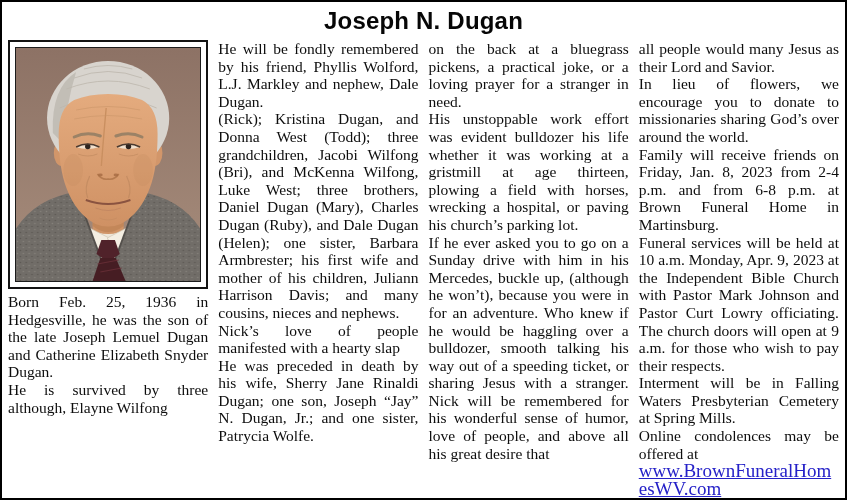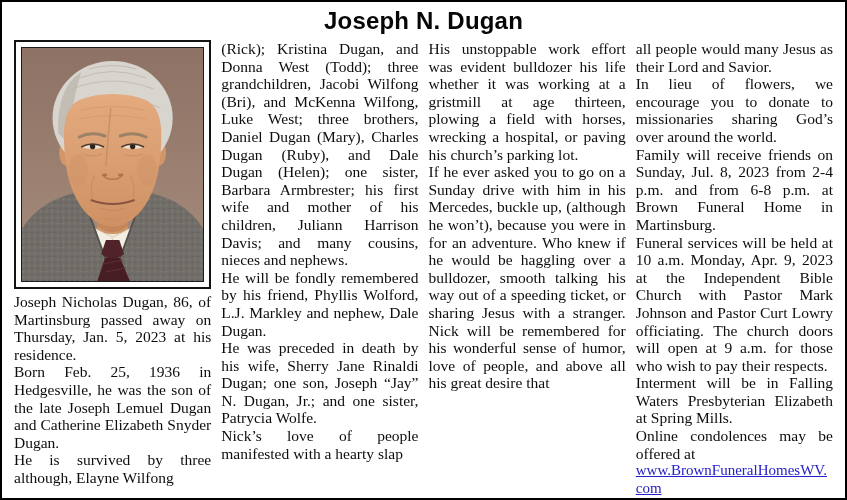--- a/index.html
+++ b/index.html
@@ -1,41 +1,41 @@
 <!DOCTYPE html>
 <html><head>
 <meta charset="utf-8">
 <style>
   * { margin:0; padding:0; box-sizing:border-box; }
   html,body { background:#e8e8e8; }
   body { width:847px; height:500px; font-family:"Liberation Serif", serif; }
   .page {
     width:847px; height:500px; background:#ffffff;
-    border:2px solid #000; padding:0 12px; overflow:hidden;
+    border:2px solid #000; padding:0 6px; overflow:hidden;
   }
   .title {
     font-family:"Liberation Sans", sans-serif; font-weight:bold;
     font-size:24px; line-height:27px; text-align:center;
     color:#060606; margin:5px 0 6px 0; letter-spacing:.2px;
   }
   .columns { display:flex; gap:10px; align-items:flex-start; }
   .col { flex:1 1 0; min-width:0; }
   p.obit {
     font-size:15.5px; line-height:17.6px; color:#0d0d0d;
     text-align:justify; text-justify:inter-word;
   }
   .photo-frame {
     border:2px solid #131313; background:#fff; padding:5px;
     height:249px; margin-bottom:4px;
   }
   .photo-inner { border:1px solid #1c1c1c; width:100%; height:100%; overflow:hidden; }
   .photo-inner svg { display:block; width:100%; height:100%; }
   a.condolence-link {
     color:#2521c8; text-decoration:underline; cursor:pointer;
-    font-size:15px; line-height:17.6px; display:inline-block;
+    font-size:19px; line-height:17.6px; display:inline-block;
     word-break:break-all;
   }
 </style>
 </head>
 <body>
 
 <div class="page">
 
   <h1 class="title">Joseph N. Dugan</h1>
 
@@ -106,41 +106,41 @@
             <ellipse cx="87" cy="127" rx="2.4" ry="1.4" fill="#a56a42" opacity=".8"></ellipse>
             <ellipse cx="103" cy="127" rx="2.4" ry="1.4" fill="#a56a42" opacity=".8"></ellipse>
 
             <path d="M76,128 Q70,140 74,150 M114,128 Q120,140 116,150" fill="none" stroke="#c08a60" stroke-width="1.2" opacity=".8"></path>
             <path d="M72,152 Q95,160 118,152" fill="none" stroke="#8a5340" stroke-width="2"></path>
             <path d="M82,160 Q95,165 108,160" fill="none" stroke="#b97e5d" stroke-width="1" opacity=".6"></path>
             <path d="M86,170 Q95,174 104,170" fill="none" stroke="#c08a60" stroke-width="1" opacity=".5"></path>
           </svg>
         </div>
       </div>
-      <p class="obit">Joseph Nicholas Dugan, 86, of Martinsburg passed away on Thursday, Jan. 5, 2023 at his residence.</p>
       <p class="obit">Born Feb. 25, 1936 in Hedgesville, he was the son of the late Joseph Lemuel Dugan and Catherine Elizabeth Snyder Dugan.</p>
       <p class="obit">He is survived by three although, Elayne Wilfong</p>
     </div>
 
     <div class="col">
+      <p class="obit">He will be fondly remembered by his friend, Phyllis Wolford, L.J. Markley and nephew, Dale Dugan.</p>
       <p class="obit">(Rick); Kristina Dugan, and Donna West (Todd); three grandchildren, Jacobi Wilfong (Bri), and McKenna Wilfong, Luke West; three brothers, Daniel Dugan (Mary), Charles Dugan (Ruby), and Dale Dugan (Helen); one sister, Barbara Armbrester; his first wife and mother of his children, Juliann Harrison Davis; and many cousins, nieces and nephews.</p>
-      <p class="obit">He will be fondly remembered by his friend, Phyllis Wolford, L.J. Markley and nephew, Dale Dugan.</p>
+      <p class="obit">Nick’s love of people manifested with a hearty slap</p>
       <p class="obit">He was preceded in death by his wife, Sherry Jane Rinaldi Dugan; one son, Joseph “Jay” N. Dugan, Jr.; and one sister, Patrycia Wolfe.</p>
-      <p class="obit">Nick’s love of people manifested with a hearty slap</p>
     </div>
 
     <div class="col">
+      <p class="obit">on the back at a bluegrass pickens, a practical joke, or a loving prayer for a stranger in need.</p>
       <p class="obit">His unstoppable work effort was evident bulldozer his life whether it was working at a gristmill at age thirteen, plowing a field with horses, wrecking a hospital, or paving his church’s parking lot.</p>
       <p class="obit">If he ever asked you to go on a Sunday drive with him in his Mercedes, buckle up, (although he won’t), because you were in for an adventure. Who knew if he would be haggling over a bulldozer, smooth talking his way out of a speeding ticket, or sharing Jesus with a stranger. Nick will be remembered for his wonderful sense of humor, love of people, and above all his great desire that</p>
     </div>
 
     <div class="col">
       <p class="obit">all people would many Jesus as their Lord and Savior.</p>
       <p class="obit">In lieu of flowers, we encourage you to donate to missionaries sharing God’s over around the world.</p>
-      <p class="obit">Family will receive friends on Sunday, Jul. 8, 2023 from 2-4 p.m. and from 6-8 p.m. at Brown Funeral Home in Martinsburg.</p>
+      <p class="obit">Family will receive friends on Friday, Jan. 8, 2023 from 2-4 p.m. and from 6-8 p.m. at Brown Funeral Home in Martinsburg.</p>
       <p class="obit">Funeral services will be held at 10 a.m. Monday, Apr. 9, 2023 at the Independent Bible Church with Pastor Mark Johnson and Pastor Curt Lowry officiating. The church doors will open at 9 a.m. for those who wish to pay their respects.</p>
-      <p class="obit">Interment will be in Falling Waters Presbyterian Elizabeth at Spring Mills.</p>
+      <p class="obit">Interment will be in Falling Waters Presbyterian Cemetery at Spring Mills.</p>
       <p class="obit">Online condolences may be offered at</p>
       <a class="condolence-link">www.BrownFuneralHomesWV.com</a>
     </div>
 
   </div>
 </div>
 
 </body></html>

